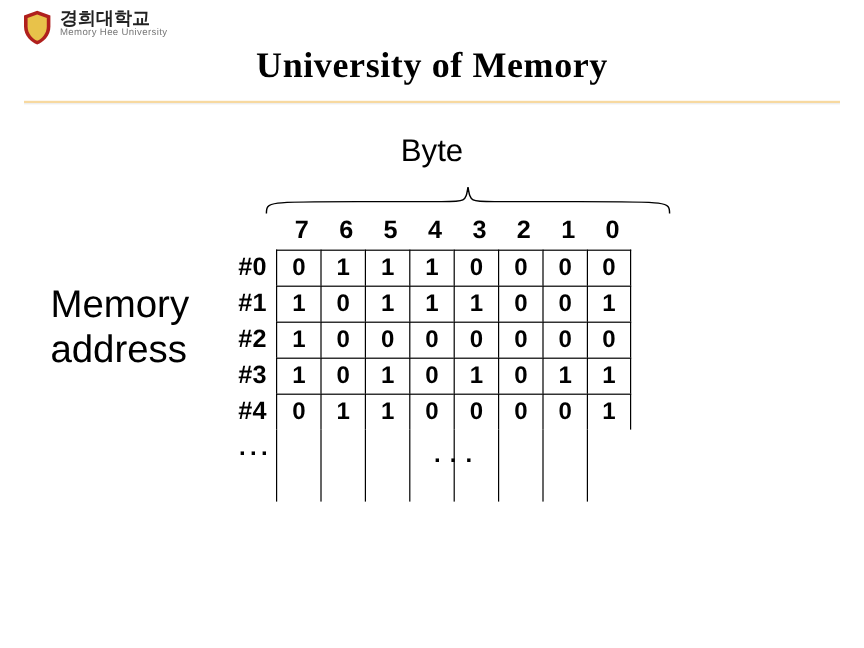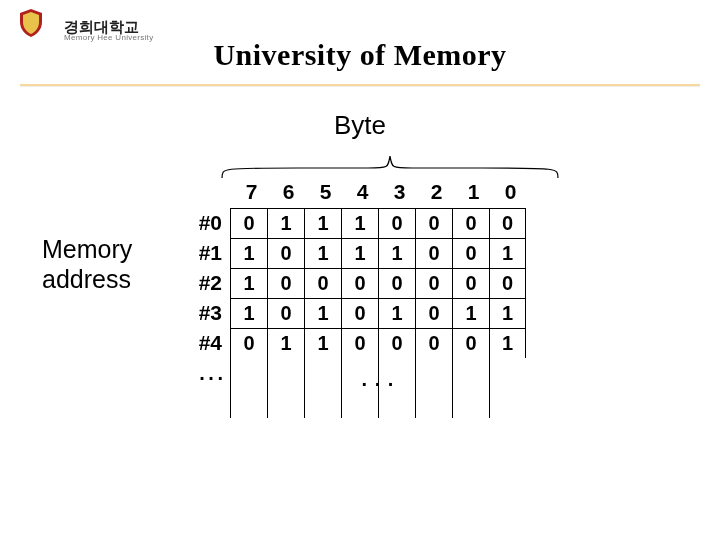--- a/index.html
+++ b/index.html
@@ -9,22 +9,22 @@
     background: #ffffff;
     font-family: Georgia, "Times New Roman", serif;
     position: relative;
     overflow: hidden;
   }
   .logo {
     position: absolute;
     top: 8px;
     left: 18px;
     display: flex;
-    align-items: flex-end;
-    gap: 20px;
+    align-items: flex-start;
+    gap: 6px;
   }
   .logo-text { display: flex; flex-direction: column; line-height: 1; }
   .logo-text .kr { font-size: 15px; font-weight: 700; color: #222; font-family: Arial, sans-serif; }
   .logo-text .en { font-size: 8px; color: #777; letter-spacing: 0.3px; font-family: Arial, sans-serif; }
   .title {
     position: absolute;
     top: 38px;
     left: 0;
     right: 0;
     width: 100%;
@@ -48,21 +48,21 @@
     left: 0;
     width: 100%;
     text-align: center;
     font-size: 26px;
     font-family: Verdana, Arial, sans-serif;
   }
   .mem-label {
     position: absolute;
     top: 234px;
     left: 42px;
-    font-size: 25px;
+    font-size: 32px;
     font-family: Verdana, Arial, sans-serif;
     line-height: 1.2;
   }
   .chart {
     position: absolute;
     top: 150px;
     left: 170px;
   }
   .bracket { stroke: #000; fill: none; }
   .bit-headers {

